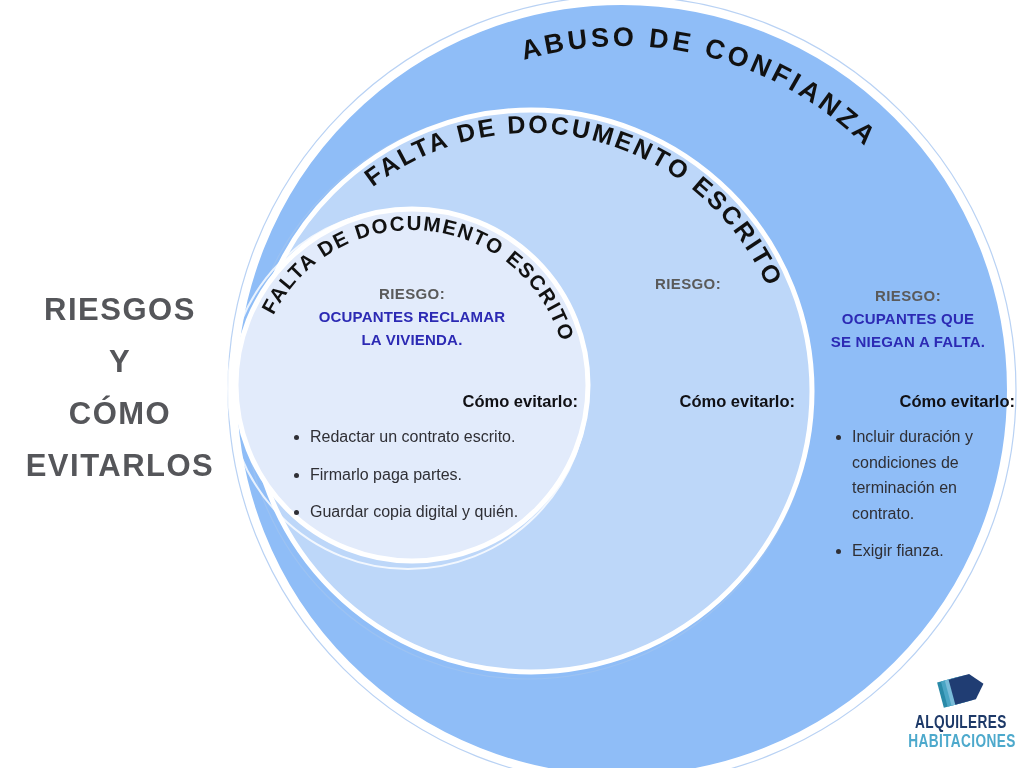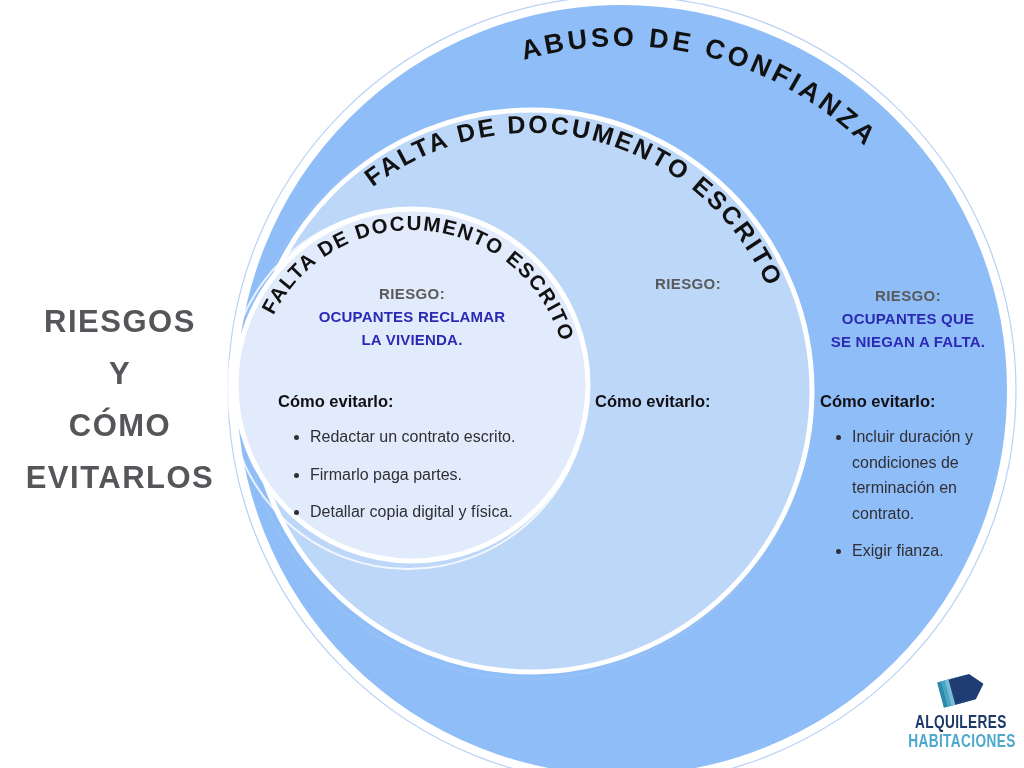--- a/index.html
+++ b/index.html
@@ -5,38 +5,38 @@
   html,body{margin:0;padding:0;background:#ffffff;}
   body{width:1024px;height:768px;position:relative;overflow:hidden;
        font-family:"Liberation Sans",sans-serif;}
   .stage{position:absolute;left:0;top:0;width:1024px;height:768px;}
   svg.diagram{position:absolute;left:0;top:0;}
 
   
   #main-title{
     position:absolute;left:6px;top:284px;width:228px;
     text-align:center;font-weight:bold;font-size:31px;letter-spacing:1.5px;
-    line-height:52px;color:#55565a;white-space:pre-line;margin-top:12px;
+    line-height:52px;color:#55565a;white-space:pre-line;
   }
 
   
   .curved{font-family:"Liberation Sans",sans-serif;font-weight:bold;fill:#111111;}
   .curve-outer{font-size:27px;letter-spacing:3.5px;}
   .curve-middle{font-size:25px;letter-spacing:2.5px;}
   .curve-inner{font-size:20.5px;letter-spacing:1.5px;}
 
   
   .risk-header{position:absolute;text-align:center;font-weight:bold;
                font-size:15px;line-height:23px;}
   .risk-header .rlabel{display:block;color:#5a5a5a;letter-spacing:.4px;white-space:pre-line;}
   .risk-header .rtext{display:block;color:#2c2ab4;letter-spacing:.2px;white-space:pre-line;}
 
   
   .avoid{position:absolute;color:#2f2f35;font-size:16px;}
-  .avoid .alabel{display:block;font-weight:bold;color:#101014;font-size:16.5px;line-height:22px;}
+  .avoid .alabel{display:block;font-weight:bold;color:#101014;font-size:16.5px;line-height:22px;text-align:right;}
   .avoid ul{margin:4px 0 0 0;padding:0 0 0 32px;list-style:disc;}
   .avoid li{line-height:25.5px;white-space:pre-line;margin-top:12px;}
 
   #inner-header{left:282px;top:282px;width:260px;}
   #inner-avoid{left:278px;top:390px;width:300px;}
   #middle-header{left:598px;top:272px;width:180px;}
   #middle-avoid{left:595px;top:390px;width:200px;}
   #outer-header{left:812px;top:284px;width:192px;}
   #outer-avoid{left:820px;top:390px;width:195px;}
 
@@ -90,21 +90,21 @@
   <div class="risk-header" id="inner-header">
     <span class="rlabel">RIESGO:</span>
     <span class="rtext">OCUPANTES RECLAMAR
 LA VIVIENDA.</span>
   </div>
   <div class="avoid" id="inner-avoid">
     <span class="alabel">Cómo evitarlo:</span>
     <ul>
         <li>Redactar un contrato escrito.</li>
         <li>Firmarlo paga partes.</li>
-        <li>Detallar copia digital y física.</li>
+        <li>Guardar copia digital y quién.</li>
       </ul>
   </div>
 
   <div class="risk-header" id="middle-header">
     <span class="rlabel">RIESGO:</span>
   </div>
   <div class="avoid" id="middle-avoid">
     <span class="alabel">Cómo evitarlo:</span>
   </div>
 

